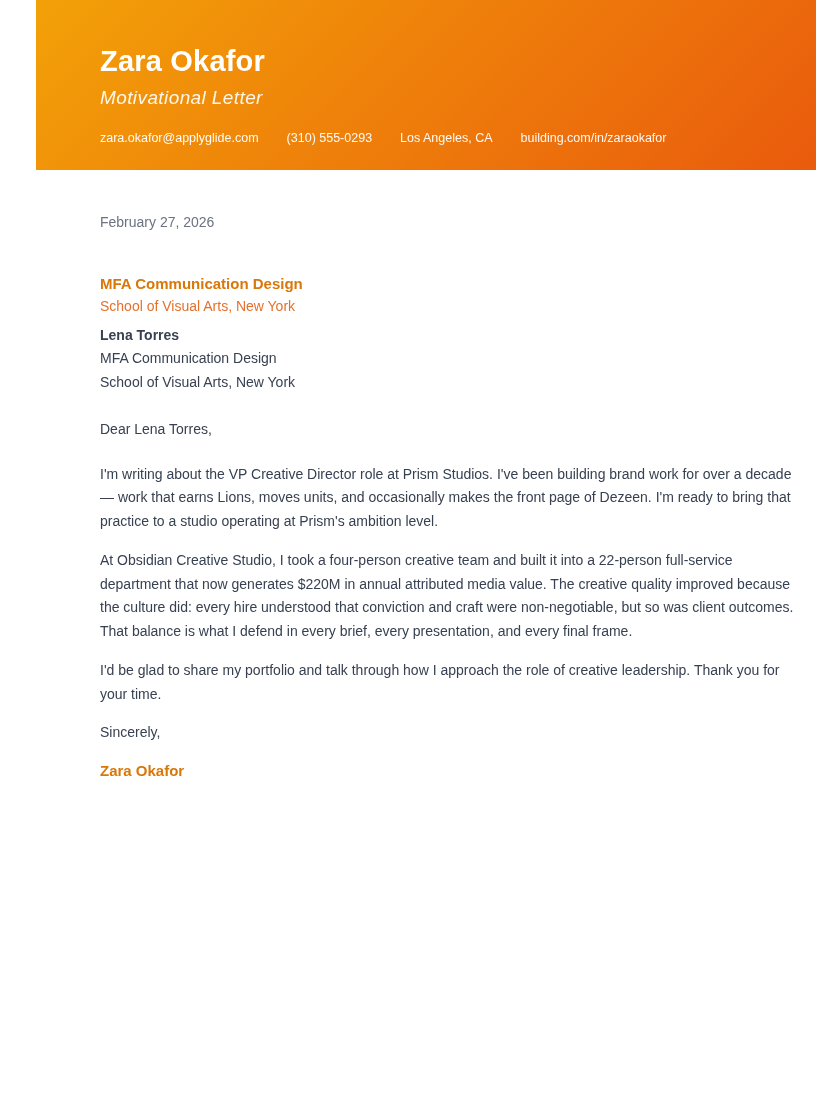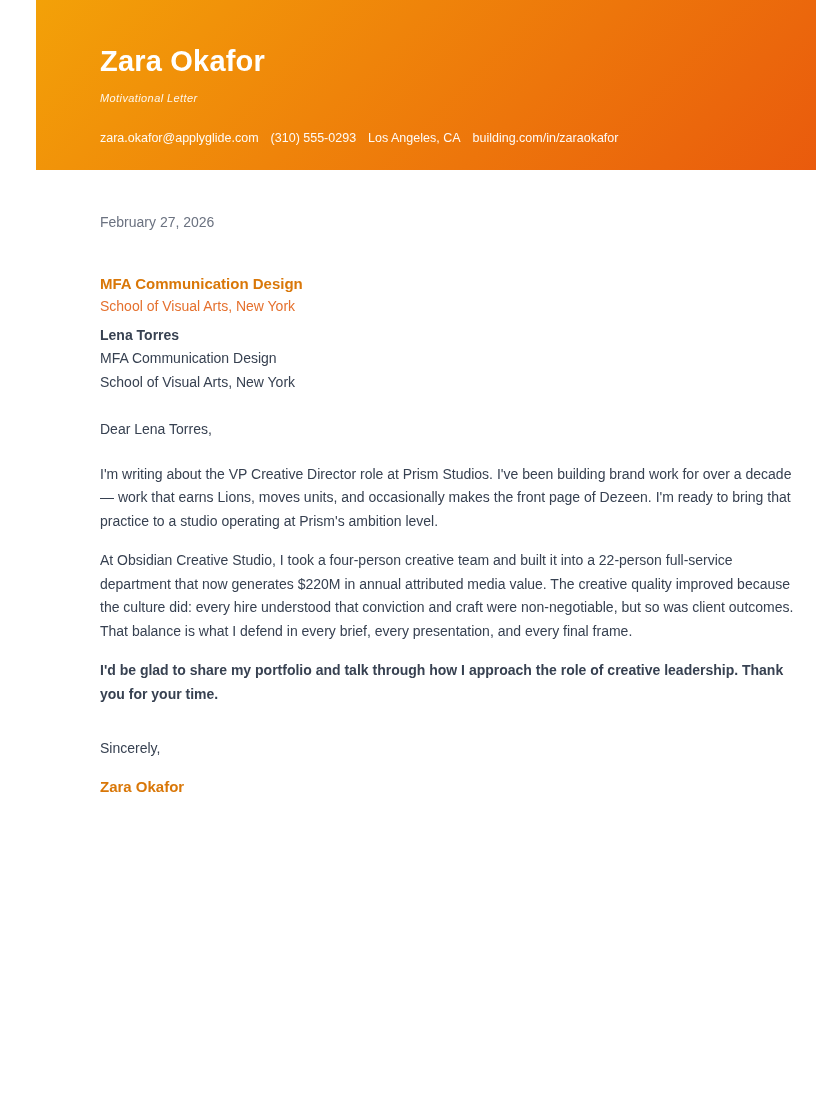--- a/index.html
+++ b/index.html
@@ -26,30 +26,30 @@
   .header h1 {
     margin: 0;
     font-size: 29px;
     line-height: 34px;
     font-weight: 700;
     letter-spacing: 0.2px;
     color: #ffffff;
   }
   .header .subtitle {
     margin-top: 11px;
-    font-size: 11px;
+    font-size: 19px;
     line-height: 18px;
     font-style: italic;
     letter-spacing: 0.4px;
     color: rgba(255,255,255,0.92);
   }
   .header .contacts {
     display: flex;
     flex-wrap: nowrap;
-    gap: 12px;
+    gap: 28px;
     margin-top: 24px;
     font-size: 12.5px;
     line-height: 15px;
     color: rgba(255,255,255,0.96);
   }
 
   
   .content {
     box-sizing: border-box;
     padding: 41px 50px 0 64px;
@@ -72,21 +72,21 @@
     line-height: 23.5px;
   }
   .recipient-name {
     margin-top: 5px;
     font-weight: 700;
   }
   .recipient-line { line-height: 23.5px; }
 
   .salutation { margin: 24px 0 21px 0; }
   p { margin: 0 0 16px 0; }
-  p.last-body { margin-bottom: 31px; font-weight: bold; }
+  p.last-body { margin-bottom: 15px; }
   .closing { margin-bottom: 14px; }
   .signature {
     color: var(--accent, #d97708);
     font-size: 15px;
     font-weight: 700;
     margin: 0;
   }
 </style>
 </head>
 <body>

